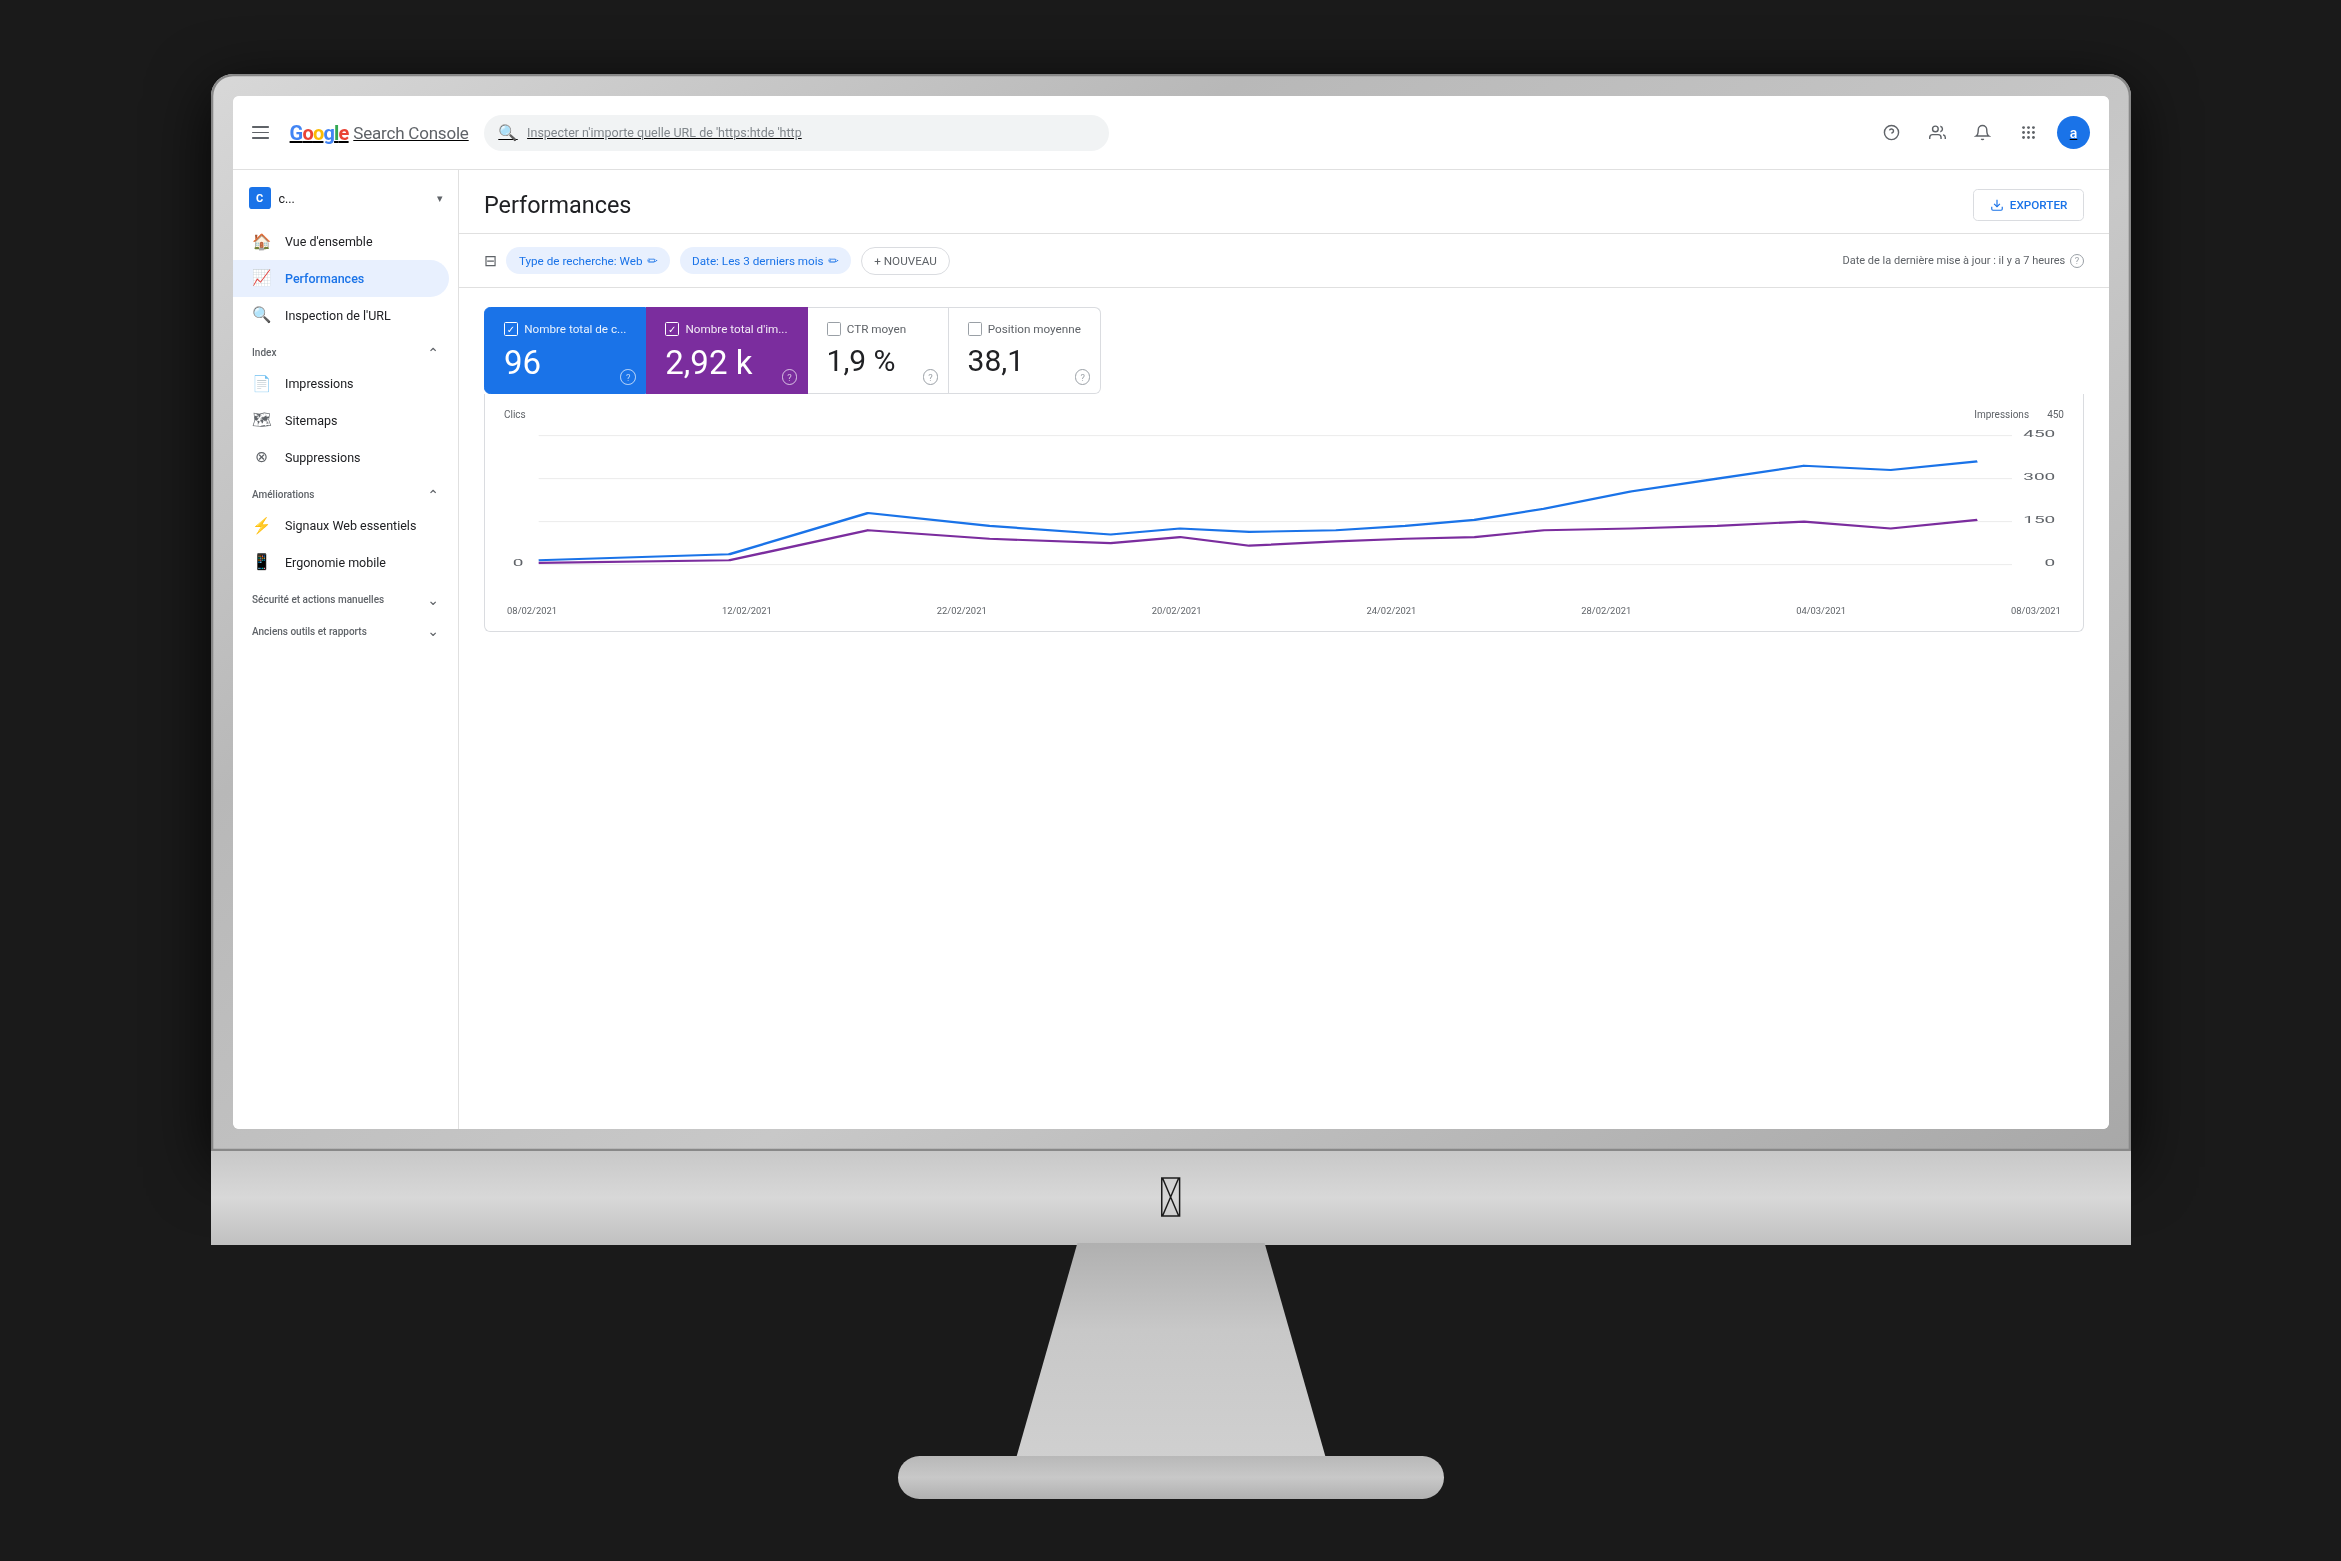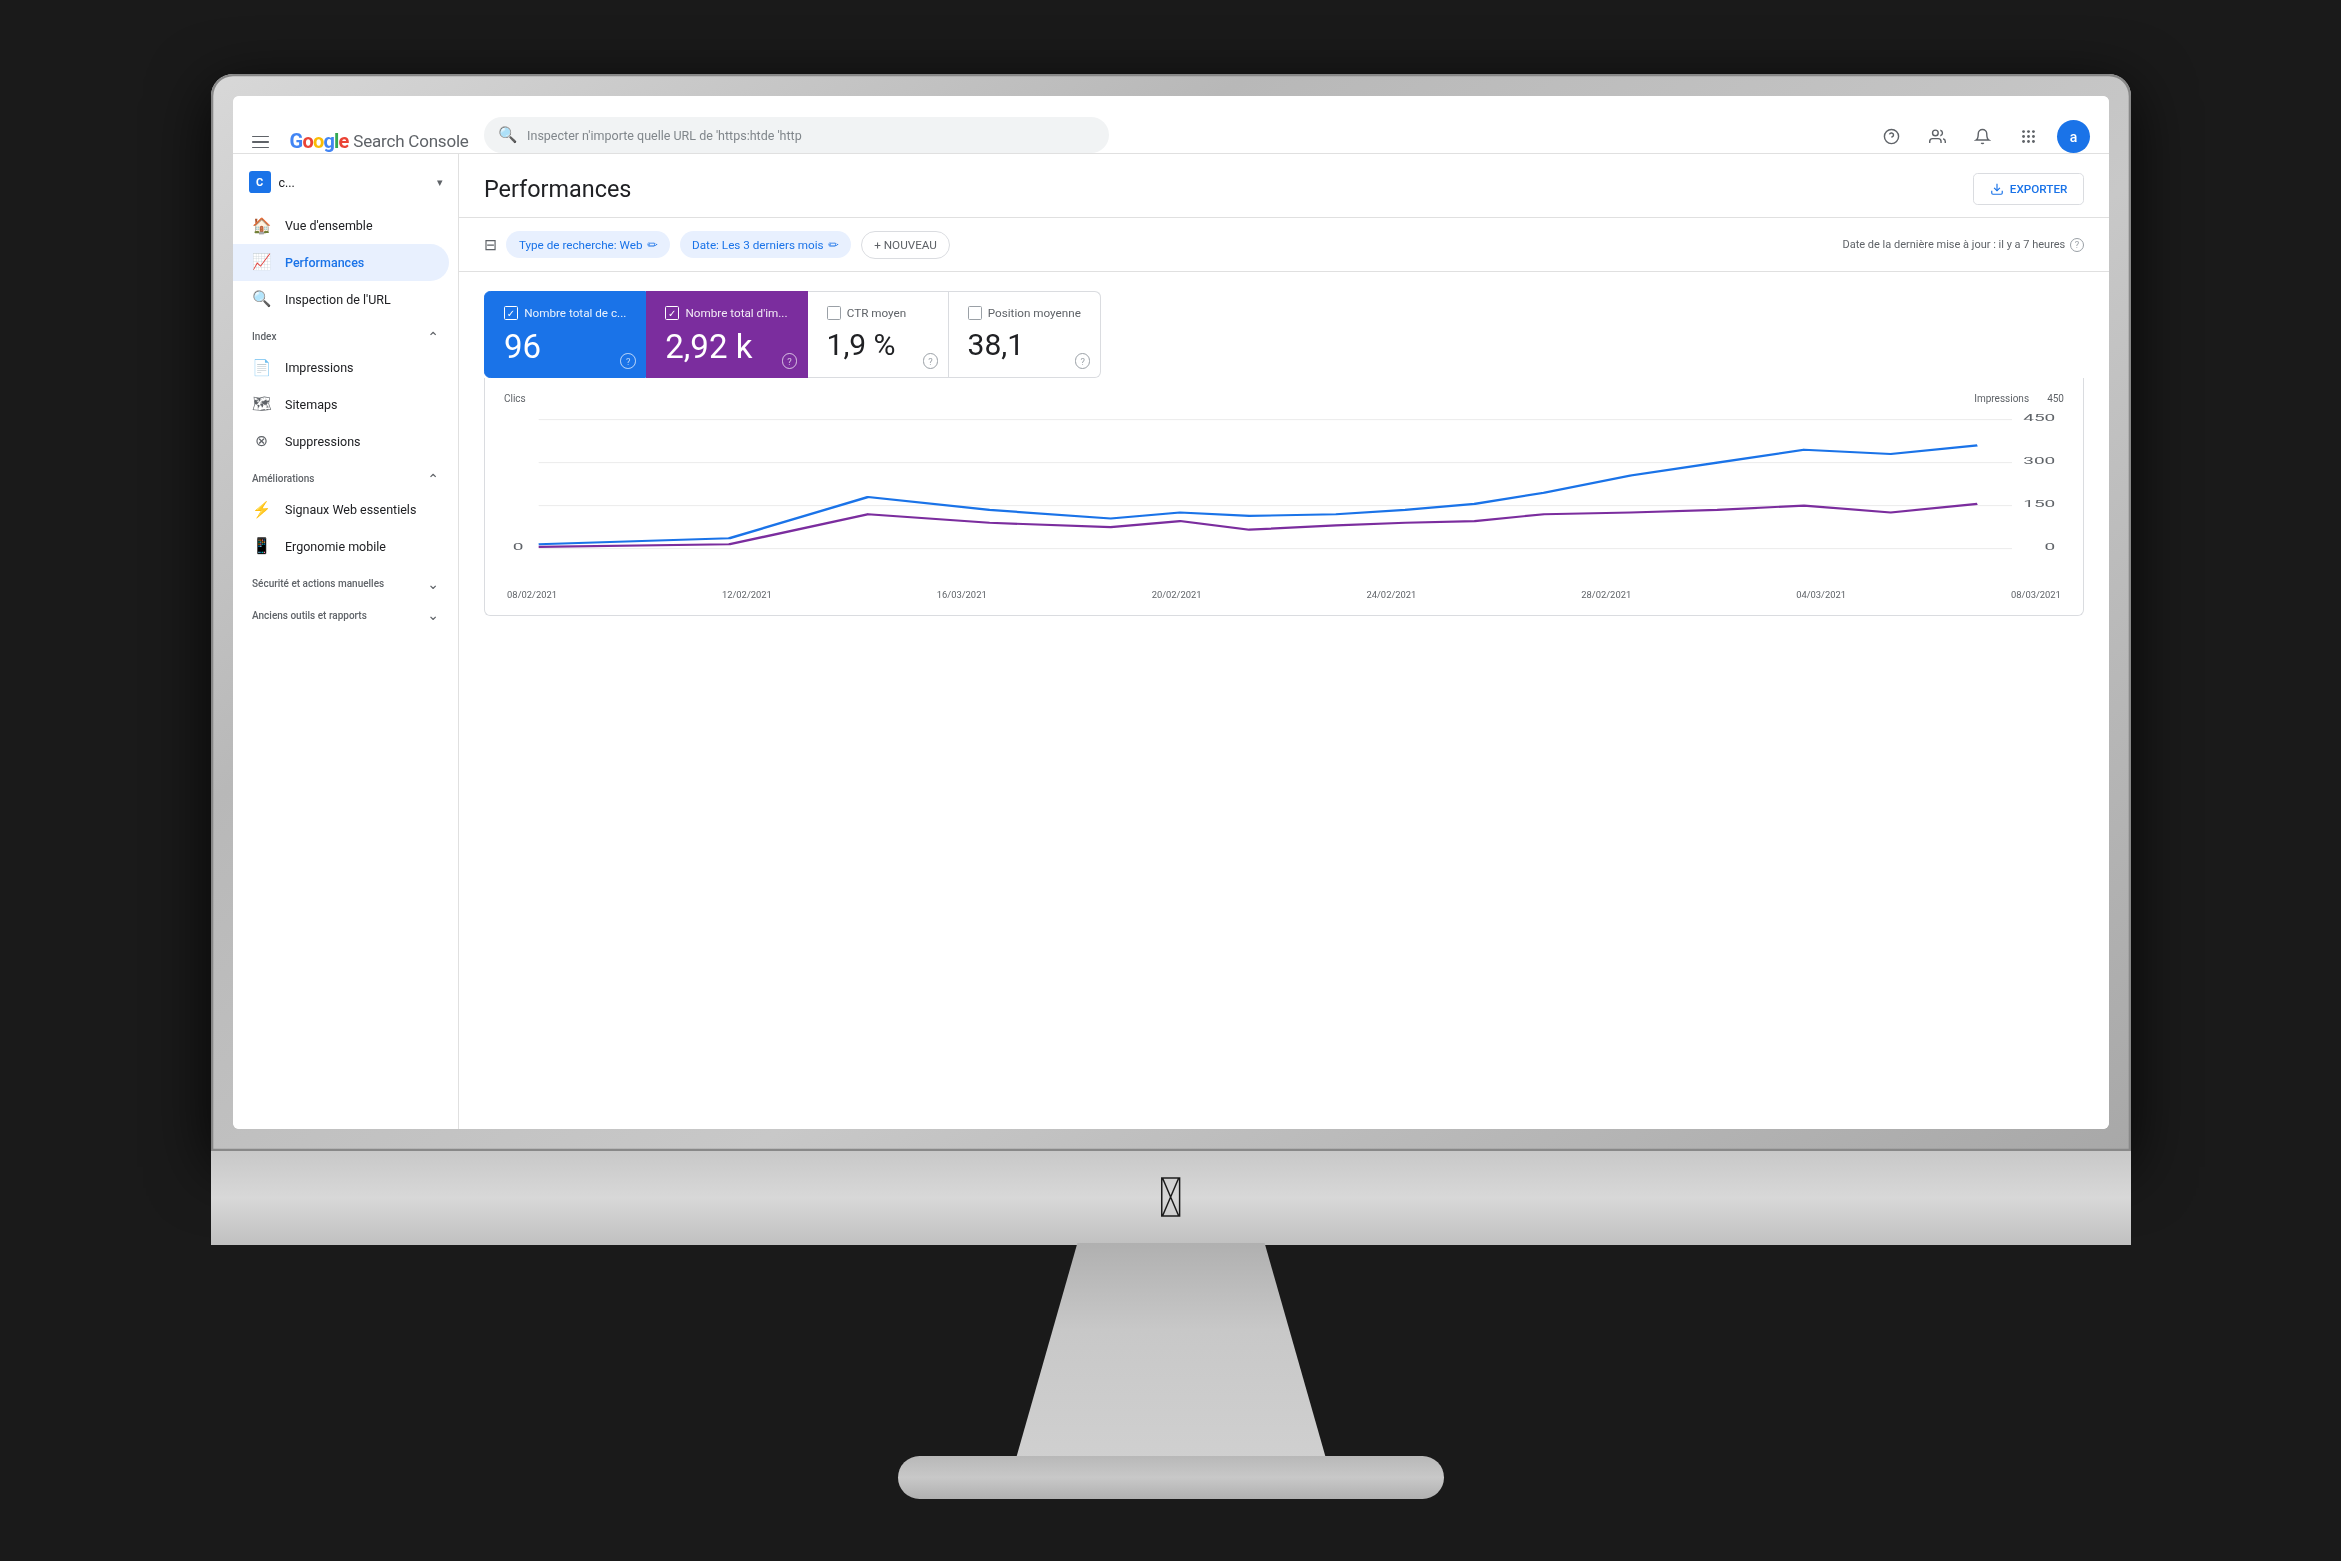--- a/index.html
+++ b/index.html
@@ -85,29 +85,30 @@
     .gsc-app {
       width: 100%;
       height: 100%;
       display: flex;
       flex-direction: column;
       background: #fff;
     }
 
     
     .gsc-header {
-      height: 58px;
+      height: 74px;
       background: #fff;
       border-bottom: 0.8px solid #e0e0e0;
       display: flex;
-      align-items: flex-end;
+      align-items: center;
       padding: 0 19px;
       gap: 15.6px;
       flex-shrink: 0;
       box-shadow: 0 0.8px 2.3px rgba(0,0,0,0.1);
+      text-decoration: underline;
     }
 
     .hamburger-icon {
       width: 22px;
       height: 22px;
       display: flex;
       flex-direction: column;
       justify-content: center;
       gap: 3.9px;
       cursor: pointer;
@@ -775,21 +776,21 @@
 
                   <polyline points="20,155 130,148 210,100 280,115 350,125 390,118 430,122 480,120 520,115 560,108 600,95 650,75 700,60 750,45 800,50 850,40" fill="none" stroke="#1a73e8" stroke-width="2.5" stroke-linejoin="round"></polyline>
 
                   <polyline points="20,158 130,155 210,120 280,130 350,135 390,128 430,138 480,133 520,130 560,128 600,120 650,118 700,115 750,110 800,118 850,108" fill="none" stroke="#7b2d9e" stroke-width="2.5" stroke-linejoin="round"></polyline>
                 </svg>
               </div>
 
               <div class="chart-x-labels">
                 <span class="chart-x-label">08/02/2021</span>
                 <span class="chart-x-label">12/02/2021</span>
-                <span class="chart-x-label">16/03/2021</span>
+                <span class="chart-x-label">22/02/2021</span>
                 <span class="chart-x-label">20/02/2021</span>
                 <span class="chart-x-label">24/02/2021</span>
                 <span class="chart-x-label">28/02/2021</span>
                 <span class="chart-x-label">04/03/2021</span>
                 <span class="chart-x-label">08/03/2021</span>
               </div>
             </div>
 
 
           </div>

